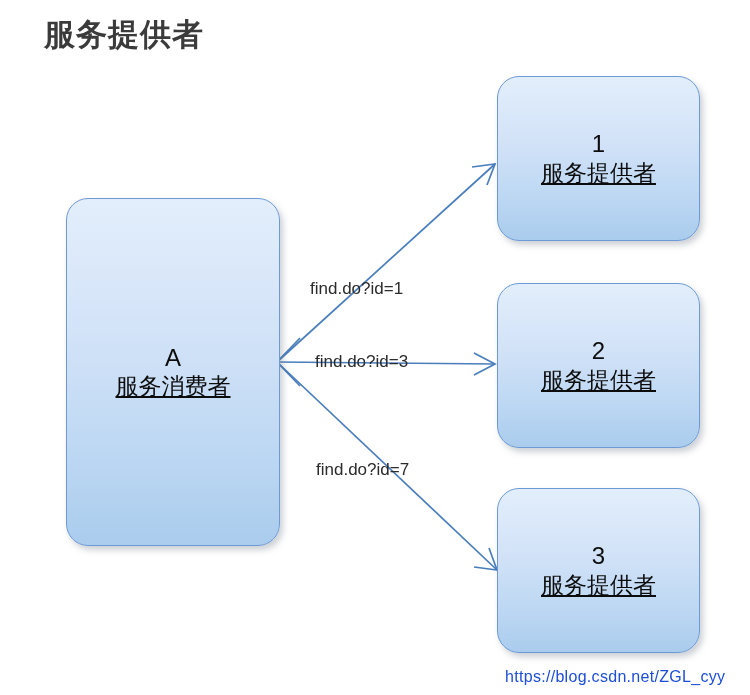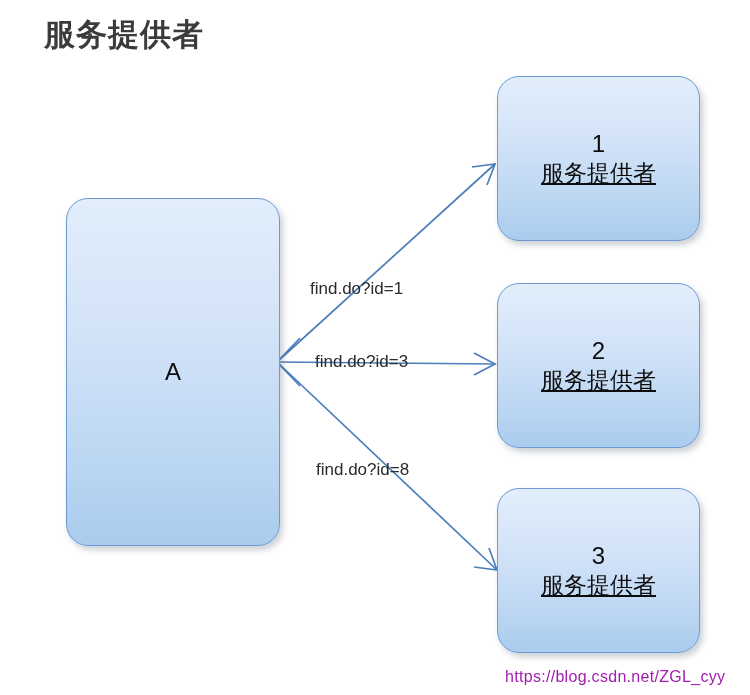--- a/index.html
+++ b/index.html
@@ -95,21 +95,21 @@
     font-family: "Liberation Sans", "DejaVu Sans", sans-serif;
   }
   #edge-label-1 { left: 310px; top: 239px; margin-top: 40px; }
   #edge-label-2 { left: 315px; top: 352px; }
   #edge-label-3 { left: 316px; top: 460px; }
   #watermark {
     position: absolute;
     left: 505px;
     top: 668px;
     font-size: 16px;
-    color: #a21caf;
+    color: #1d4ed8;
     white-space: nowrap;
     letter-spacing: 0.3px;
   }
 </style>
 </head>
 <body>
 
 <div id="canvas">
 
   <div id="diagram-title">服务提供者</div>
@@ -131,36 +131,37 @@
       <polyline points="474,567 497,570 489,548" fill="none" stroke="#4a7ebb" stroke-width="1.7"></polyline>
     </g>
 
     <g>
       <polyline points="300,338 277,362 300,386" fill="none" stroke="#4a7ebb" stroke-width="1.7"></polyline>
     </g>
   </svg>
 
   <div class="node-box" id="consumer-box">
     <div class="node-id">A</div>
+    <div class="node-label">服务消费者</div>
   </div>
 
   <div class="node-box" id="provider-box-1">
     <div class="node-id">1</div>
     <div class="node-label">服务提供者</div>
   </div>
 
   <div class="node-box" id="provider-box-2">
     <div class="node-id">2</div>
     <div class="node-label">服务提供者</div>
   </div>
 
   <div class="node-box" id="provider-box-3">
     <div class="node-id">3</div>
     <div class="node-label">服务提供者</div>
   </div>
 
   <div class="edge-label" id="edge-label-1">find.do?id=1</div>
   <div class="edge-label" id="edge-label-2">find.do?id=3</div>
-  <div class="edge-label" id="edge-label-3">find.do?id=8</div>
+  <div class="edge-label" id="edge-label-3">find.do?id=7</div>
 
   <div id="watermark">https://blog.csdn.net/ZGL_cyy</div>
 
 </div>
 
 </body></html>

